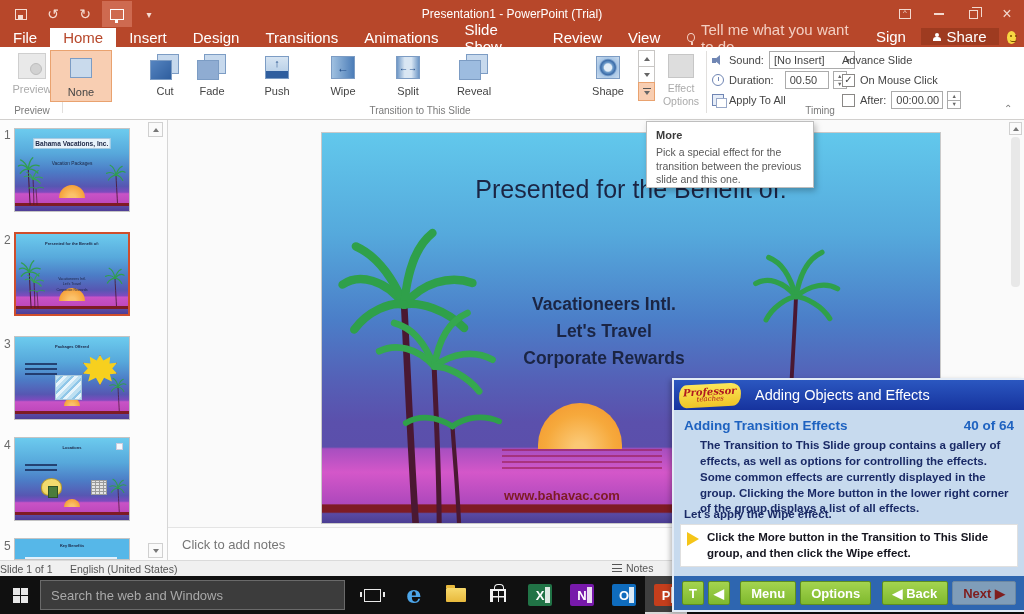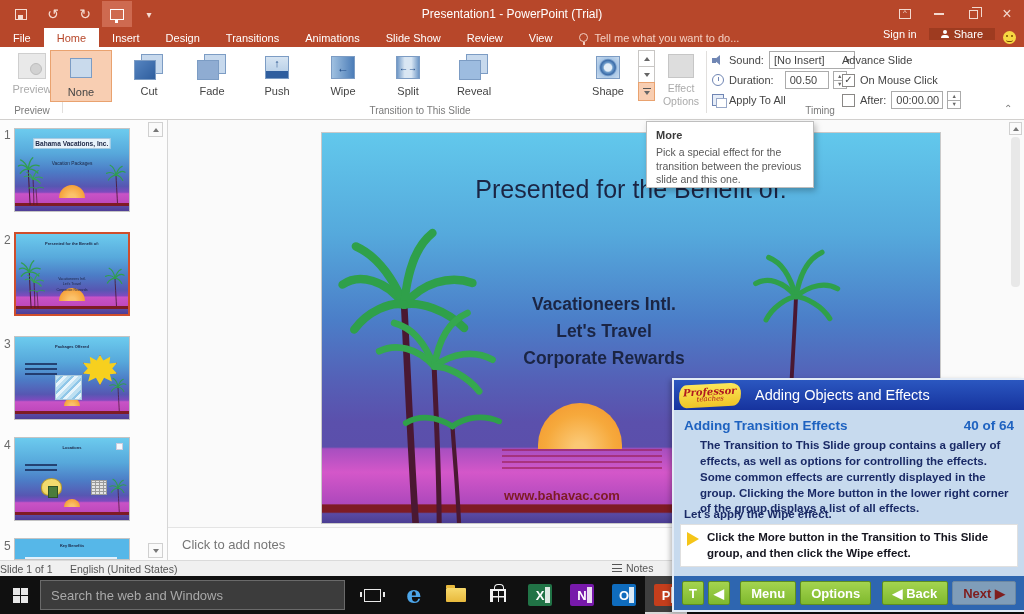--- a/index.html
+++ b/index.html
@@ -20,21 +20,21 @@
   .win-title { top:7px; left:0; width:100%; text-align:center; font-size:12px; color:#fff; }
   .win-ctrls { right:0; top:0; height:28px; display:flex; }
   .win-ctrl { width:34px; height:28px; display:flex; align-items:center; justify-content:center; color:#F3D9CF; font-size:13px; }
   .icon-min { width:10px; height:1.5px; background:#F3D9CF; }
   .icon-restore { width:9px; height:9px; border:1.2px solid #F3D9CF; position:relative; }
   .icon-restore:before { content:""; position:absolute; left:2px; top:-4px; width:9px; height:9px; border:1.2px solid #F3D9CF; border-left:none; border-bottom:none; }
   .icon-ribopt { width:12px; height:10px; border:1.2px solid #F3D9CF; position:relative; }
   .icon-ribopt:after { content:"^"; position:absolute; left:3px; top:-2px; font-size:8px; color:#F3D9CF; }
 
   
-  .tabrow { left:0; top:28px; width:1024px; height:19px; background:#B7472A; display:flex; align-items:stretch; color:#fff; font-size:11px; }
+  .tabrow { left:0; top:28px; width:1024px; height:19px; background:#B7472A; display:flex; align-items:stretch; color:#fff; font-size:15px; }
   .tab { padding:0 13px; display:flex; align-items:center; }
   .tab.active { background:#fff; color:#B7472A; }
   .tellme { display:flex; align-items:center; gap:6px; color:#F3CFC2; padding-left:14px; }
   .bulb { width:9px; height:9px; border:1.2px solid #F3CFC2; border-radius:50%; position:relative; }
   .bulb:after { content:""; position:absolute; left:2.5px; top:8px; width:2px; height:3px; background:#F3CFC2; }
   .tab-right { margin-left:auto; display:flex; align-items:flex-start; }
   .signin { display:flex; align-items:center; padding:0 12px; }
   .sharebox { display:flex; align-items:center; gap:5px; padding:0 12px; background:#9E3B20; }
   .person { width:8px; height:8px; position:relative; }
   .person:before { content:""; position:absolute; left:2px; top:0; width:4px; height:4px; border-radius:50%; background:#fff; }
@@ -310,21 +310,21 @@
       <div class="preview-lbl">Preview</div>
     </div>
     <div class="vsep" style="left:62px"></div>
 
     <div class="gal-item selected" style="left:50px">
       <div class="gal-icon gi-none">
           <div class="sq only"></div>
         </div>
       <div class="gal-label">None</div>
     </div>
-    <div class="gal-item" style="left:118px">
+    <div class="gal-item" style="left:134px">
       <div class="gal-icon gi-cut">
           <div class="sq back"></div>
           <div class="sq front"></div>
         </div>
       <div class="gal-label">Cut</div>
     </div>
     <div class="gal-item" style="left:181px">
       <div class="gal-icon gi-fade">
           <div class="sq back"></div>
           <div class="sq front"></div>

